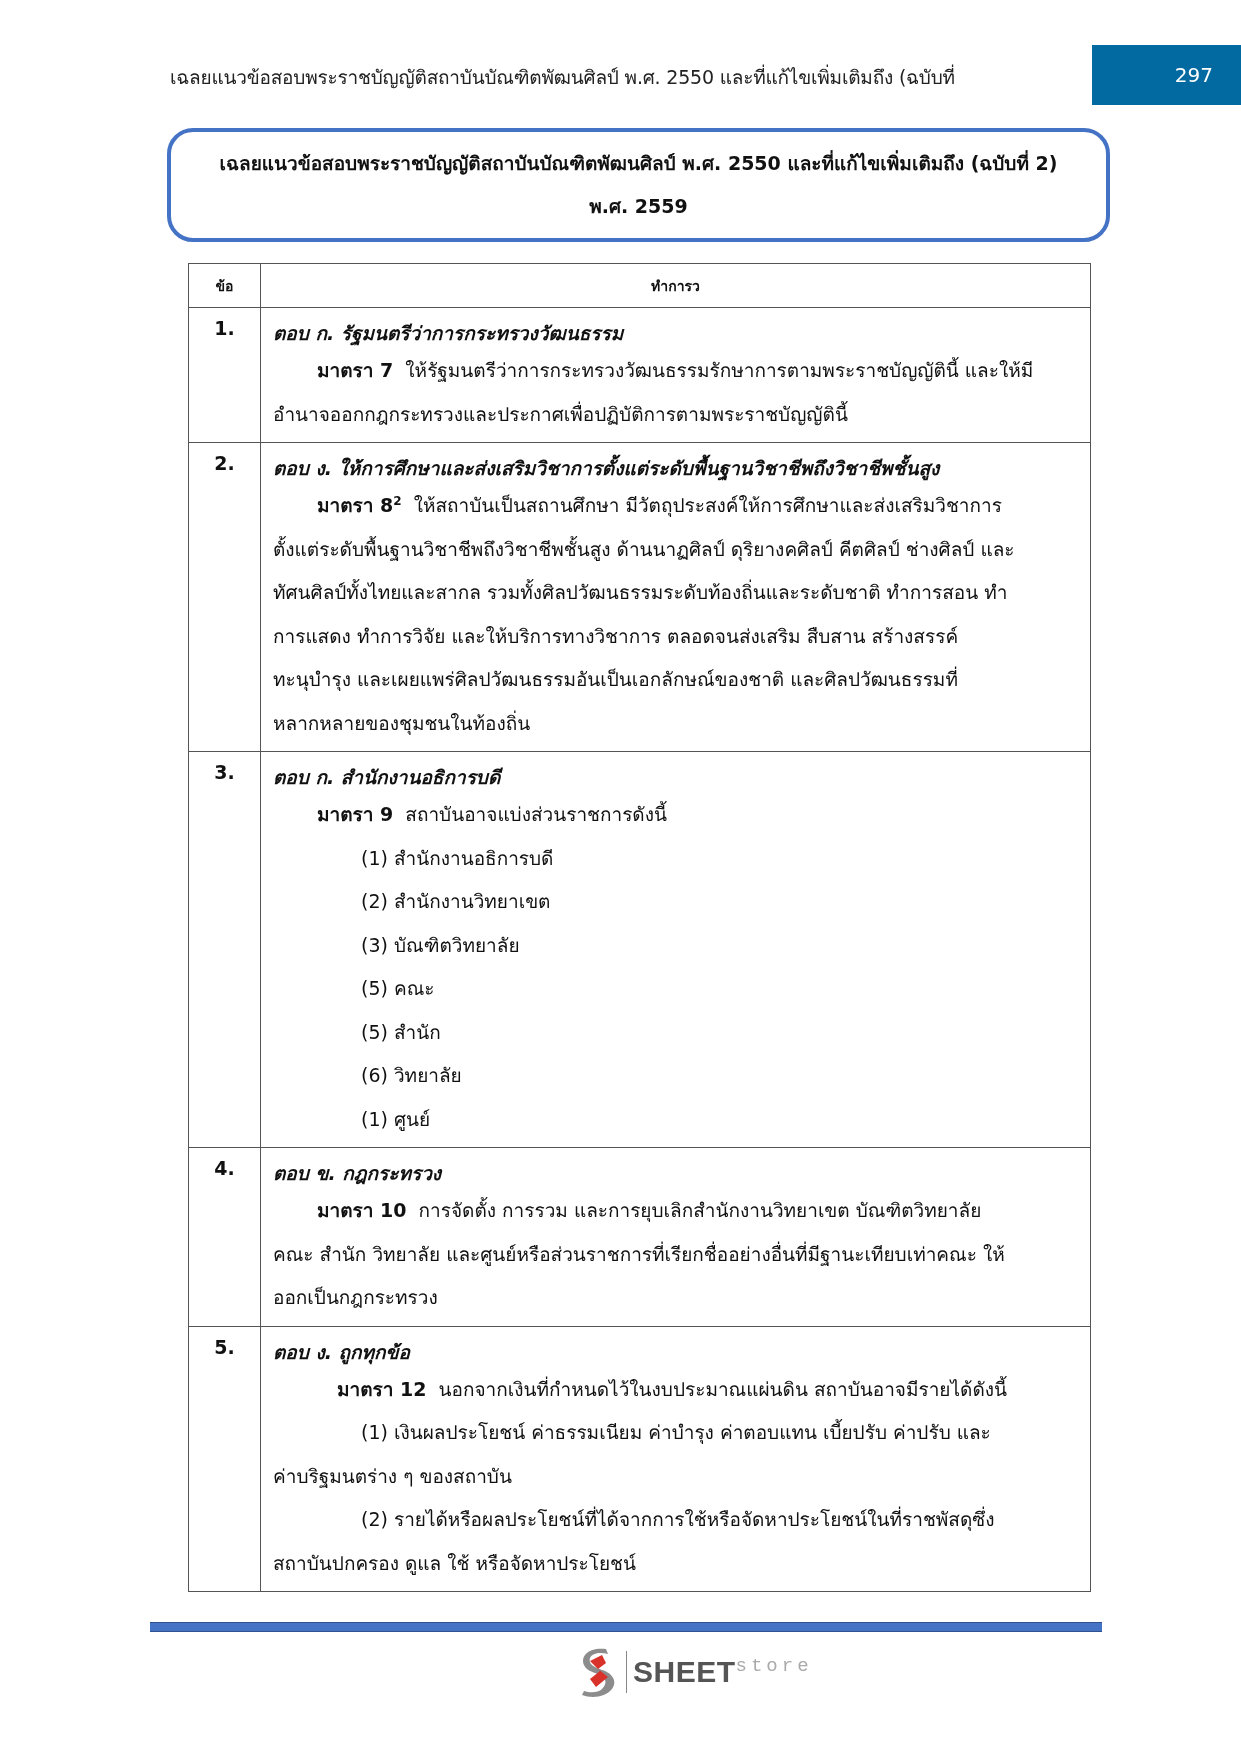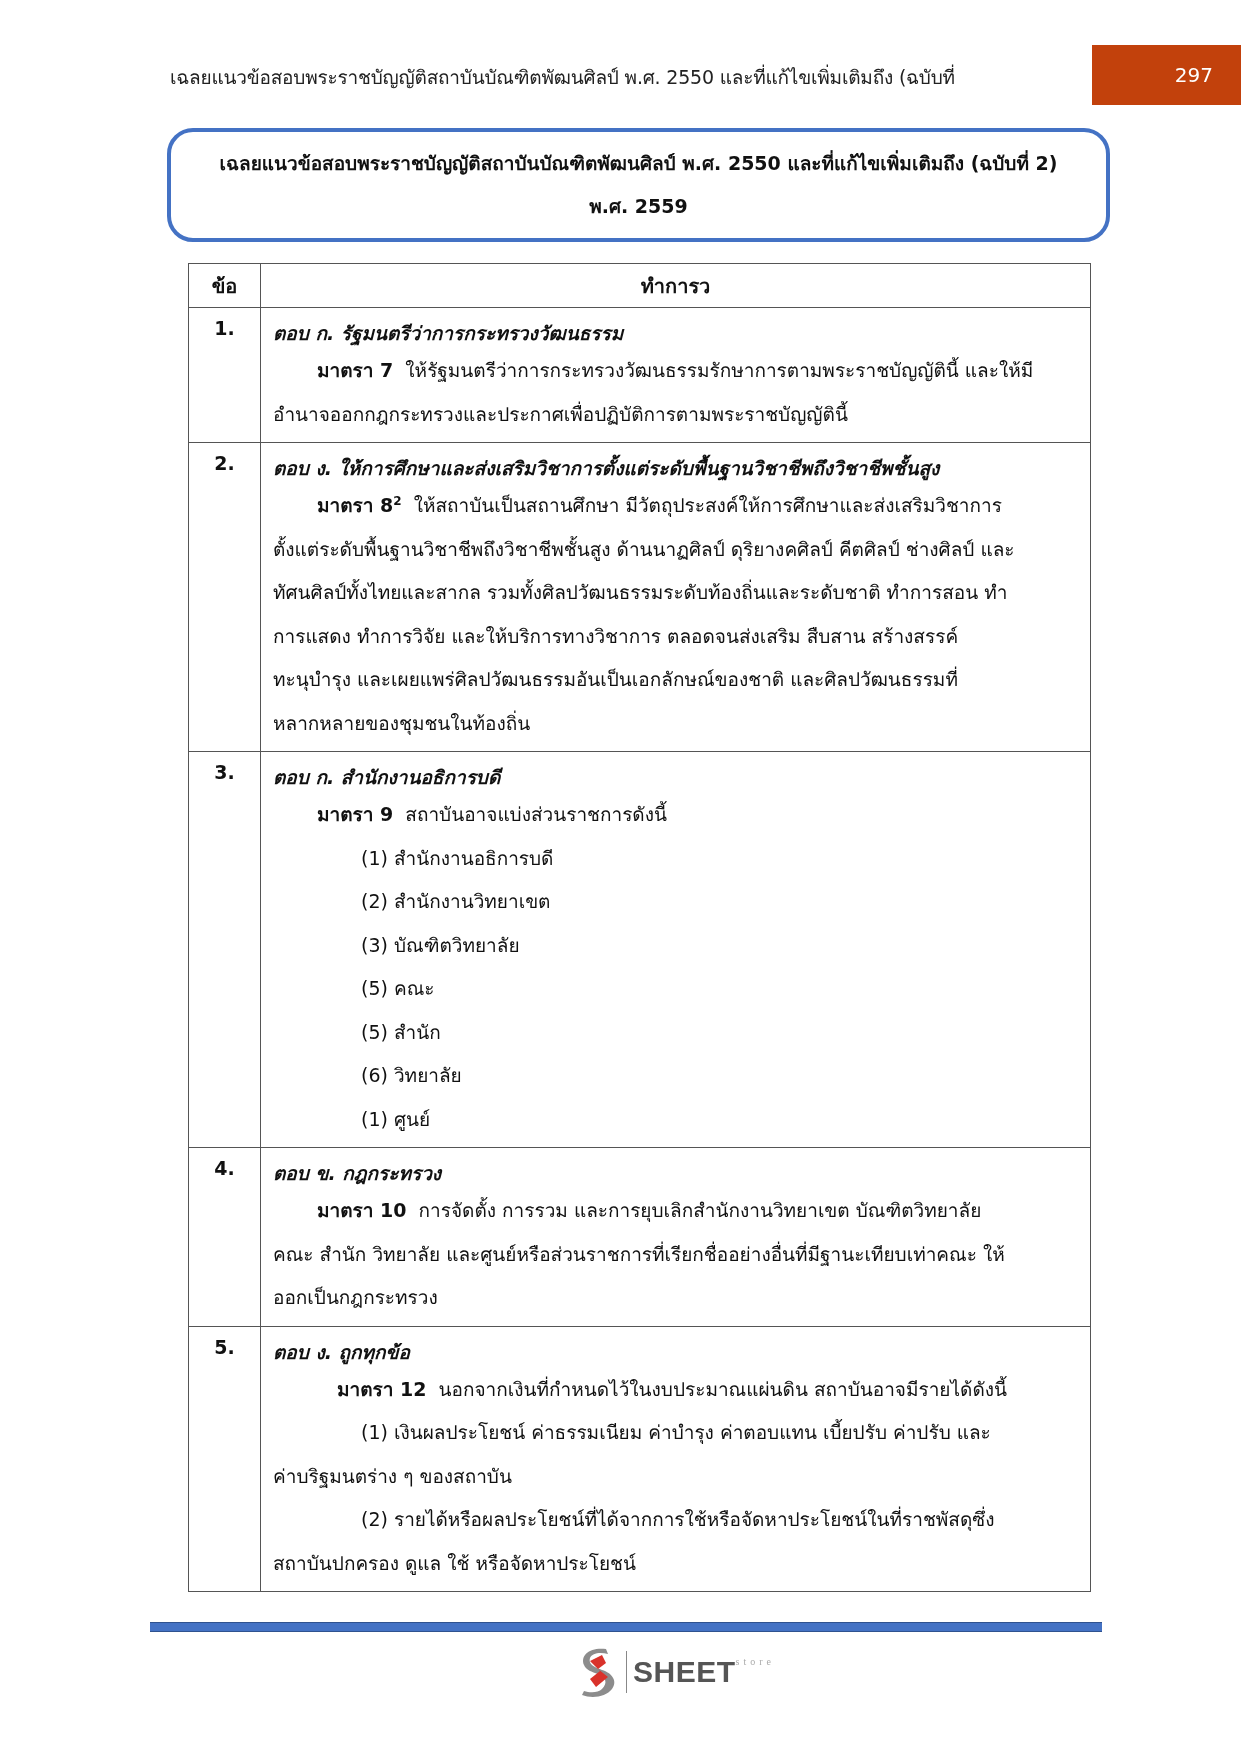--- a/index.html
+++ b/index.html
@@ -5,40 +5,40 @@
     * { box-sizing: border-box; margin: 0; padding: 0; }
     html, body { width: 1241px; height: 1755px; background: #ffffff; overflow: hidden; }
     body { position: relative; font-family: "DejaVu Sans", sans-serif; color: #111; }
 
     .running-header {
       position: absolute; left: 170px; top: 62px; width: 910px;
       font-size: 19px; letter-spacing: -0.2px; color: #222; white-space: nowrap; overflow: hidden;
     }
     .page-number-box {
       position: absolute; left: 1092px; top: 45px; width: 149px; height: 60px;
-      background: #c2410c; color: #fff; font-size: 20px;
+      background: #0369a1; color: #fff; font-size: 20px;
       display: flex; align-items: center; justify-content: flex-end; padding-right: 28px;
     }
 
     .title-box {
       position: absolute; left: 167px; top: 128px; width: 943px; height: 114px;
       border: 4px solid #4472C4; border-radius: 26px;
       display: flex; flex-direction: column; align-items: center; justify-content: center;
       font-weight: bold; font-size: 19px; line-height: 43px; color: #111; text-align: center;
     }
 
     .answer-table {
       position: absolute; left: 188px; top: 263px; width: 903px;
       border-collapse: collapse; table-layout: fixed;
       font-size: 19px; color: #111;
     }
     .answer-table th, .answer-table td {
       border: 1.5px solid #555; vertical-align: top;
     }
-    .answer-table th { height: 44px; font-weight: bold; font-size: 20px; text-align: center; vertical-align: middle; }
+    .answer-table th { height: 44px; font-weight: bold; font-size: 14px; text-align: center; vertical-align: middle; }
     .col-no { width: 72px; }
     .cell-no { text-align: center; font-weight: bold; padding-top: 9px; }
     .cell-answer { padding: 9px 12px 6px 12px; }
     .line { line-height: 43.5px; white-space: nowrap; overflow: hidden; }
     .ans-head { font-weight: bold; font-style: italic; }
     .section-label { font-weight: bold; }
     .sup { font-size: 12px; vertical-align: super; line-height: 0; }
     .indent1 { padding-left: 44px; }
     .indent2 { padding-left: 88px; }
 
@@ -47,21 +47,21 @@
       background: #4472C4; border-top: 1px solid #2f528f; border-bottom: 1px solid #2f528f;
     }
     .footer-logo {
       position: absolute; left: 576px; top: 1645px; height: 54px;
       display: flex; align-items: center; gap: 6px;
     }
     .logo-mark { width: 44px; height: 54px; }
     .logo-divider { width: 1px; height: 42px; background: #888; }
     .logo-text { display: flex; flex-direction: row; line-height: 1; }
     .logo-sheet { font-family: "Liberation Sans", sans-serif; font-weight: bold; font-size: 30px; color: #555; letter-spacing: 0.5px; }
-    .logo-store { font-family: Liberation Serif, serif; font-size: 10px; color: #aaa; letter-spacing: 4px; margin-top: 0; }
+    .logo-store { font-family: Liberation Mono, monospace; font-size: 19px; color: #aaa; letter-spacing: 4px; margin-top: 0; }
   </style>
 </head>
 <body>
 
 <div class="running-header">เฉลยแนวข้อสอบพระราชบัญญัติสถาบันบัณฑิตพัฒนศิลป์ พ.ศ. 2550 และที่แก้ไขเพิ่มเติมถึง (ฉบับที่</div>
 <div class="page-number-box">
   <span>297</span>
 </div>
 
 <div class="title-box">

